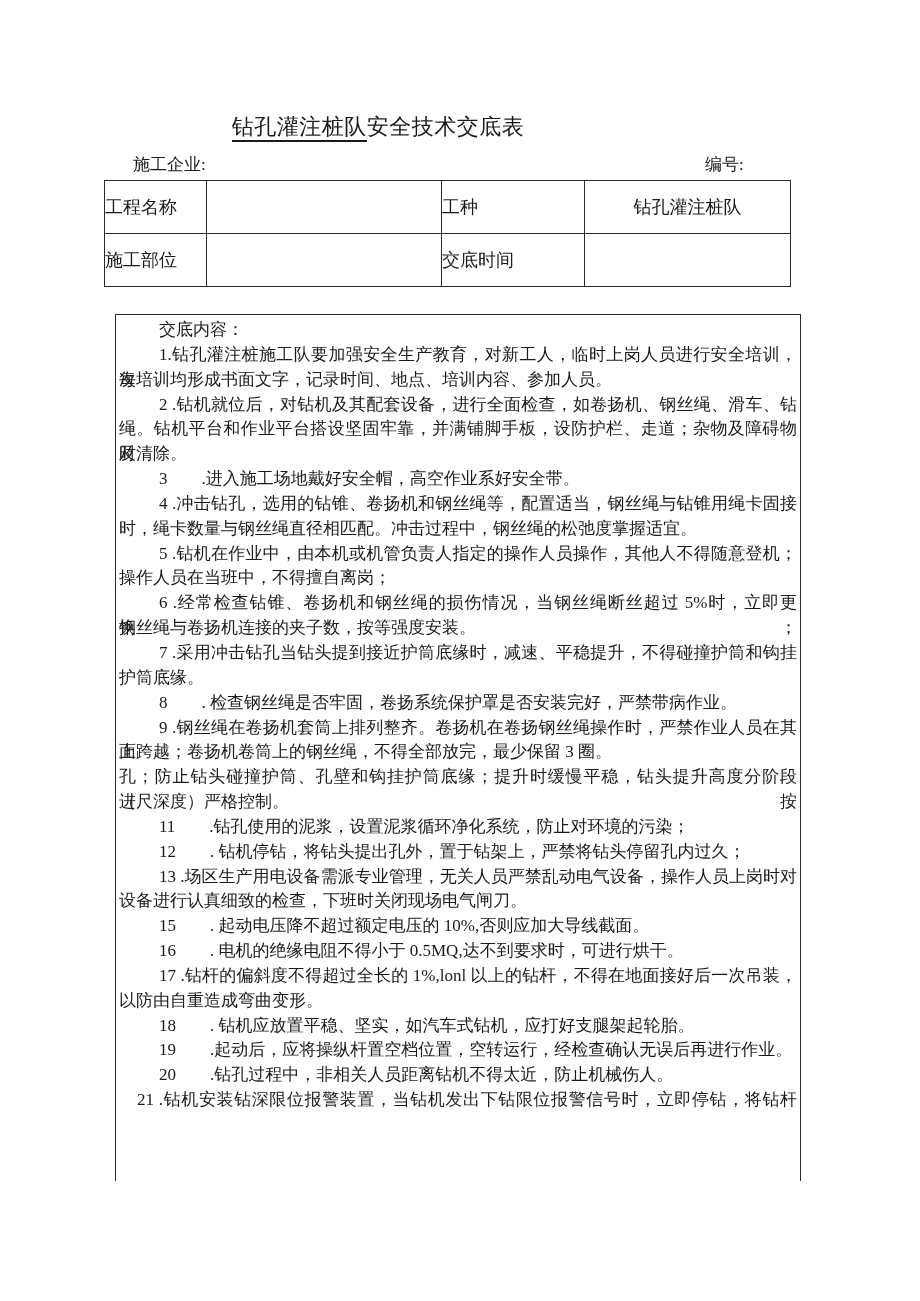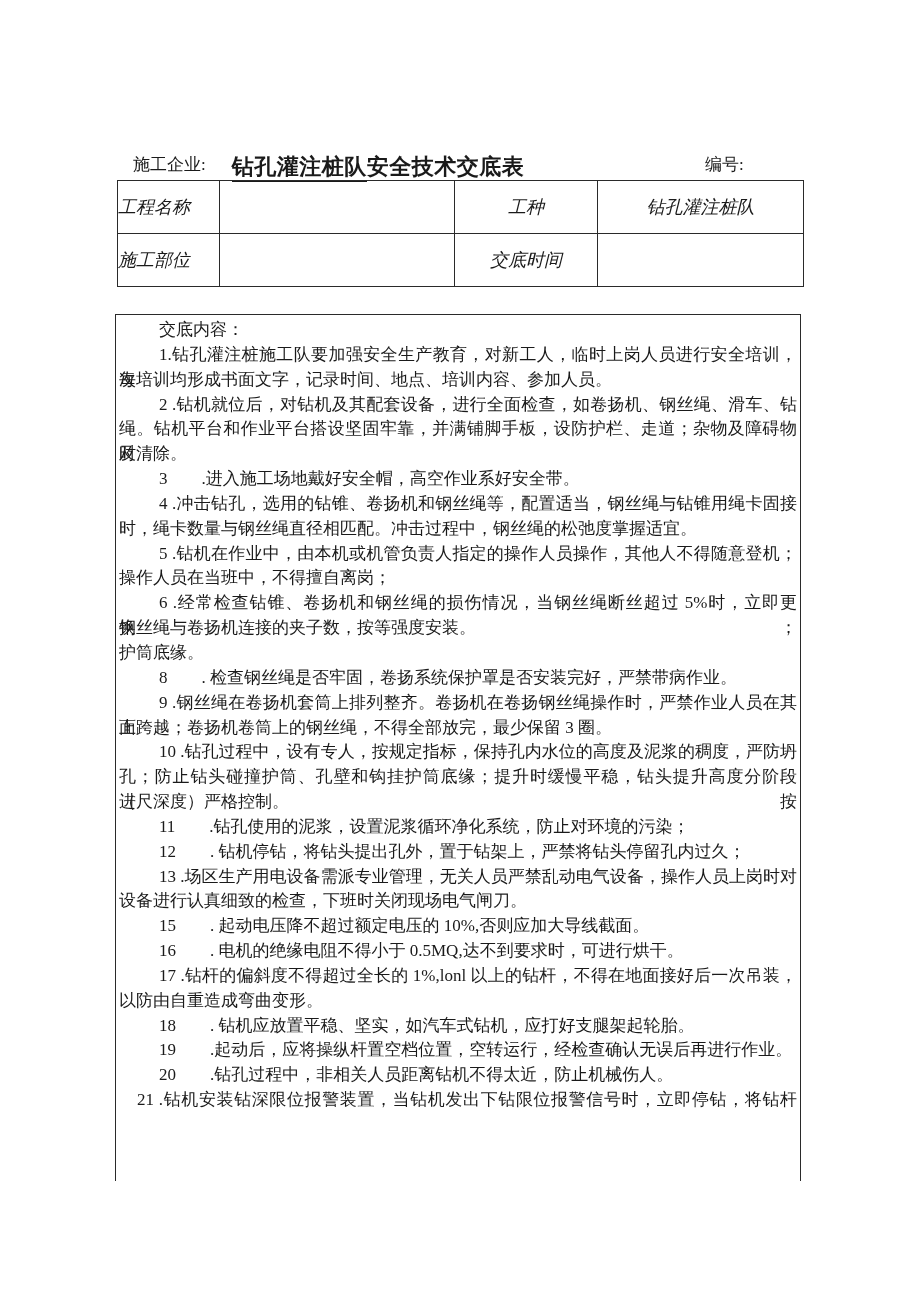--- a/index.html
+++ b/index.html
@@ -10,49 +10,47 @@
     font-family: "Liberation Serif", serif;
     position: relative;
     overflow: hidden;
   }
   .page { position: absolute; inset: 0; }
 
   
   .doc-title {
     position: absolute; top: 112px; left: 0; width: 756px;
     text-align: center;
-    font-size: 22px; font-weight: bold;
+    font-size: 22px; font-weight: normal;
     letter-spacing: 0.5px;
     white-space: nowrap;
-    margin-top: 40px;
   }
   .doc-title .u { border-bottom: 2px solid #1a1a1a; padding-bottom: 1px; }
 
   
   .meta-label { position: absolute; font-size: 17px; }
   .company-label { left: 133px; top: 153px; }
   .number-label  { left: 705px; top: 153px; text-align: center; }
 
   
   table.info {
-    position: absolute; left: 117px; top: 180px;
+    position: absolute; left: 104px; top: 180px;
     border-collapse: collapse; table-layout: fixed;
     width: 686px;
     font-size: 18px;
-    font-style: italic;
   }
   table.info td {
     border: 1.5px solid #2a2a2a;
     height: 52px;
     padding: 0;
     vertical-align: middle;
   }
   td.lbl1 { width: 101px; padding-left: 17px; }
   td.val1 { width: 234px; }
-  td.lbl2 { width: 142px; text-align: center; }
+  td.lbl2 { width: 142px; text-align: left; }
   td.val2 { width: 205px; text-align: center; }
 
   
   .content-box {
     position: absolute;
     left: 115px; top: 314px;
     width: 686px; height: 867px;
     border-left: 1.5px solid #2a2a2a;
     border-right: 1.5px solid #2a2a2a;
     border-top: 1.5px solid #2a2a2a;
@@ -110,25 +108,25 @@
       <div class="ln para fill">2 .钻机就位后，对钻机及其配套设备，进行全面检查，如卷扬机、钢丝绳、滑车、钻</div>
       <div class="ln cont fill">绳。钻机平台和作业平台搭设坚固牢靠，并满铺脚手板，设防护栏、走道；杂物及障碍物及</div>
       <div class="ln cont">时清除。</div>
       <div class="ln para">3　　.进入施工场地戴好安全帽，高空作业系好安全带。</div>
       <div class="ln para fill">4 .冲击钻孔，选用的钻锥、卷扬机和钢丝绳等，配置适当，钢丝绳与钻锥用绳卡固接</div>
       <div class="ln cont">时，绳卡数量与钢丝绳直径相匹配。冲击过程中，钢丝绳的松弛度掌握适宜。</div>
       <div class="ln para fill">5 .钻机在作业中，由本机或机管负责人指定的操作人员操作，其他人不得随意登机；</div>
       <div class="ln cont">操作人员在当班中，不得擅自离岗；</div>
       <div class="ln para fill">6 .经常检查钻锥、卷扬机和钢丝绳的损伤情况，当钢丝绳断丝超过 5%时，立即更换；</div>
       <div class="ln cont">钢丝绳与卷扬机连接的夹子数，按等强度安装。</div>
+      <div class="ln para fill">7 .采用冲击钻孔当钻头提到接近护筒底缘时，减速、平稳提升，不得碰撞护筒和钩挂</div>
       <div class="ln cont">护筒底缘。</div>
       <div class="ln para">8　　. 检查钢丝绳是否牢固，卷扬系统保护罩是否安装完好，严禁带病作业。</div>
       <div class="ln para fill">9 .钢丝绳在卷扬机套筒上排列整齐。卷扬机在卷扬钢丝绳操作时，严禁作业人员在其上</div>
       <div class="ln cont">面跨越；卷扬机卷筒上的钢丝绳，不得全部放完，最少保留 3 圈。</div>
-      <div class="ln para fill">10 .钻孔过程中，设有专人，按规定指标，保持孔内水位的高度及泥浆的稠度，严防坍</div>
       <div class="ln cont fill">孔；防止钻头碰撞护筒、孔壁和钩挂护筒底缘；提升时缓慢平稳，钻头提升高度分阶段（按</div>
       <div class="ln cont">进尺深度）严格控制。</div>
       <div class="ln para">11　　.钻孔使用的泥浆，设置泥浆循环净化系统，防止对环境的污染；</div>
       <div class="ln para">12　　. 钻机停钻，将钻头提出孔外，置于钻架上，严禁将钻头停留孔内过久；</div>
       <div class="ln para fill">13 .场区生产用电设备需派专业管理，无关人员严禁乱动电气设备，操作人员上岗时对</div>
       <div class="ln cont">设备进行认真细致的检查，下班时关闭现场电气闸刀。</div>
       <div class="ln para">15　　. 起动电压降不超过额定电压的 10%,否则应加大导线截面。</div>
       <div class="ln para">16　　. 电机的绝缘电阻不得小于 0.5MQ,达不到要求时，可进行烘干。</div>
       <div class="ln para fill">17 .钻杆的偏斜度不得超过全长的 1%,lonl 以上的钻杆，不得在地面接好后一次吊装，</div>
       <div class="ln cont">以防由自重造成弯曲变形。</div>

